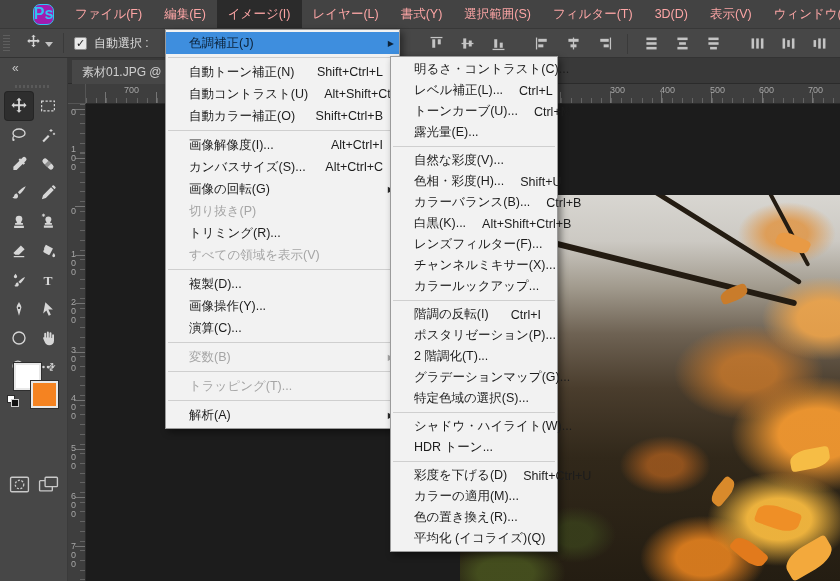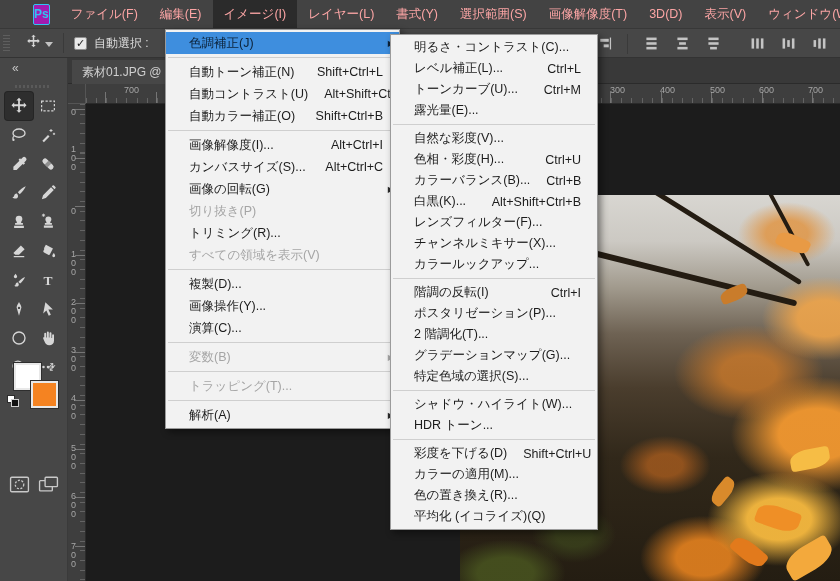--- a/index.html
+++ b/index.html
@@ -4,21 +4,21 @@
 <style>
 *{margin:0;padding:0;box-sizing:border-box}
 html,body{width:840px;height:581px;overflow:hidden;background:#474747;
   font-family:"Liberation Sans","DejaVu Sans",sans-serif;}
 #app{position:relative;width:840px;height:581px;background:#474747}
 
 
 .menubar{position:absolute;left:0;top:0;right:0;height:29px;background:#434343;
   border-bottom:1px solid #383838;display:flex;align-items:center;z-index:40}
 .ps-logo{width:21px;height:21px;margin:0 10px 0 33px;background:#a21caf;border:1px solid #31c3f2;
-  border-radius:2px;color:#31c3f2;font-size:12px;font-weight:bold;display:flex;align-items:center;justify-content:center}
+  border-radius:7px;color:#31c3f2;font-size:16px;font-weight:bold;display:flex;align-items:center;justify-content:center}
 .mb-items{display:flex;height:100%}
 .mb-item{display:flex;align-items:center;padding:0 11px;color:#fca5a5;font-size:12.5px;cursor:default;white-space:nowrap}
 .mb-item.active{background:#2b2b2b}
 
 
 .optionsbar{position:absolute;top:29px;left:0;right:0;height:29px;background:#474747;
   border-bottom:1px solid #333;display:flex;align-items:center;z-index:30}
 .grip{width:7px;height:16px;margin-left:3px;
   background:repeating-linear-gradient(0deg,#5e5e5e 0 1px,transparent 1px 3px);}
 .ob-tool{margin-left:16px;display:flex;align-items:center;gap:4px}
@@ -101,21 +101,21 @@
 .l3{right:10px;bottom:112px;width:40px;height:20px;background:#f6bd45;transform:rotate(-10deg)}
 .l4{right:72px;bottom:20px;width:38px;height:18px;background:#e27a1c;transform:rotate(40deg)}
 .l5{right:102px;bottom:82px;width:30px;height:15px;background:#d98a2b;transform:rotate(-50deg)}
 .l6{right:30px;top:40px;width:34px;height:16px;background:#e89a45;transform:rotate(25deg)}
 .l7{right:92px;top:92px;width:28px;height:14px;background:#c97c2b;transform:rotate(-20deg)}
 
 
 .menu{position:absolute;background:#f2f2f2;border:1px solid #9b9b9b;box-shadow:3px 3px 7px rgba(0,0,0,.45);
   padding:2px 0;font-size:12.5px;color:#1c1c1c}
 #image-menu{left:165px;top:29px;width:235px;z-index:50}
-#adjust-menu{left:390px;top:34px;width:208px;z-index:60}
+#adjust-menu{left:390px;top:56px;width:168px;z-index:60}
 .mi{height:22px;display:flex;align-items:center;position:relative;padding:0 16px 0 23px;white-space:nowrap}
 #adjust-menu .mi{height:21px}
 .mi .sc{margin-left:auto;padding-left:16px}
 .mi .arr{position:absolute;right:5px;top:50%;transform:translateY(-50%);font-size:8px;color:#2b2b2b}
 .mi.disabled{color:#a5a5a5}
 .mi.disabled .arr{color:#a5a5a5}
 .mi.hl{background:#3e8ede;color:#0c2238}
 .mi.hl .arr{color:#0c2238}
 .msep{height:1px;background:#cfcfcf;margin:3px 2px}
 </style>
@@ -182,21 +182,21 @@
 
   <div class="menubar">
     <div class="ps-logo">Ps</div>
     <div class="mb-items" id="mbitems">
         <div class="mb-item">ファイル(F)</div>
         <div class="mb-item">編集(E)</div>
         <div class="mb-item active">イメージ(I)</div>
         <div class="mb-item">レイヤー(L)</div>
         <div class="mb-item">書式(Y)</div>
         <div class="mb-item">選択範囲(S)</div>
-        <div class="mb-item">画像解像度(T)</div>
+        <div class="mb-item">フィルター(T)</div>
         <div class="mb-item">3D(D)</div>
         <div class="mb-item">表示(V)</div>
         <div class="mb-item">ウィンドウ(W)</div>
       </div>
   </div>
 
   <div class="optionsbar">
     <div class="grip"></div>
     <div class="ob-tool">
       <span id="obtool"><svg viewBox="0 0 24 24">
@@ -524,21 +524,21 @@
       </div>
       <div class="mi">
         <span class="lbl">露光量(E)...</span>
       </div>
       <div class="msep"></div>
       <div class="mi">
         <span class="lbl">自然な彩度(V)...</span>
       </div>
       <div class="mi">
         <span class="lbl">色相・彩度(H)...</span>
-        <span class="sc">Ctrl+U</span>
+        <span class="sc">Shift+U</span>
       </div>
       <div class="mi">
         <span class="lbl">カラーバランス(B)...</span>
         <span class="sc">Ctrl+B</span>
       </div>
       <div class="mi">
         <span class="lbl">白黒(K)...</span>
         <span class="sc">Alt+Shift+Ctrl+B</span>
       </div>
       <div class="mi">

